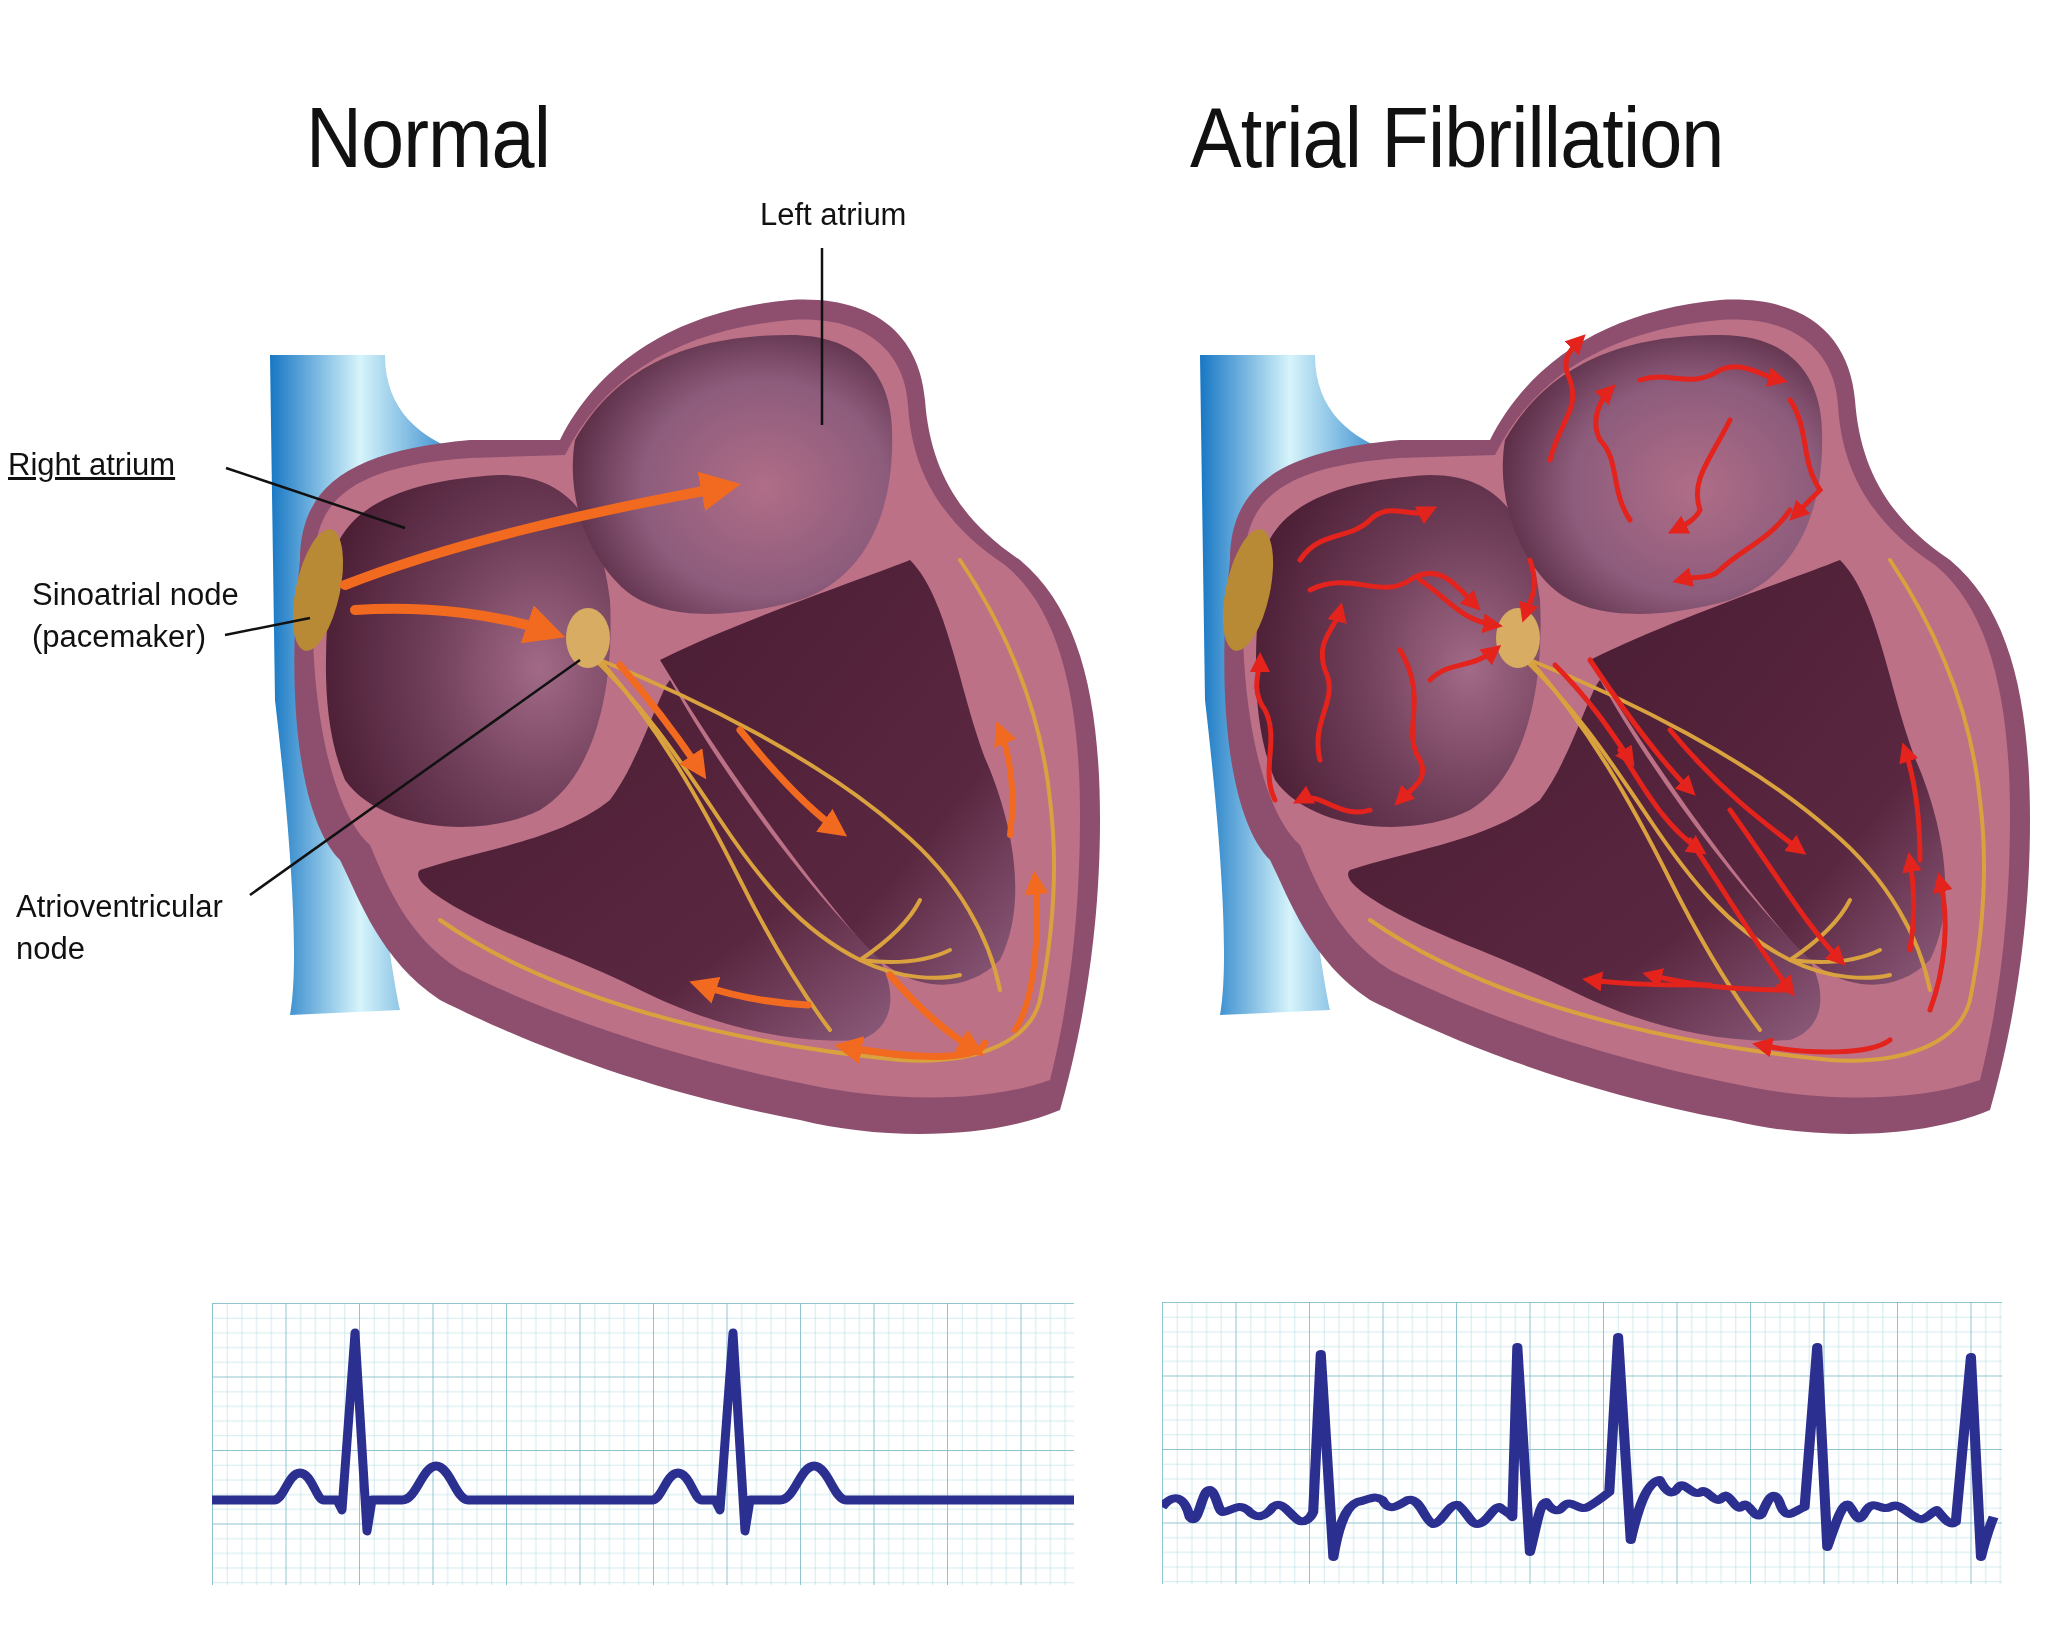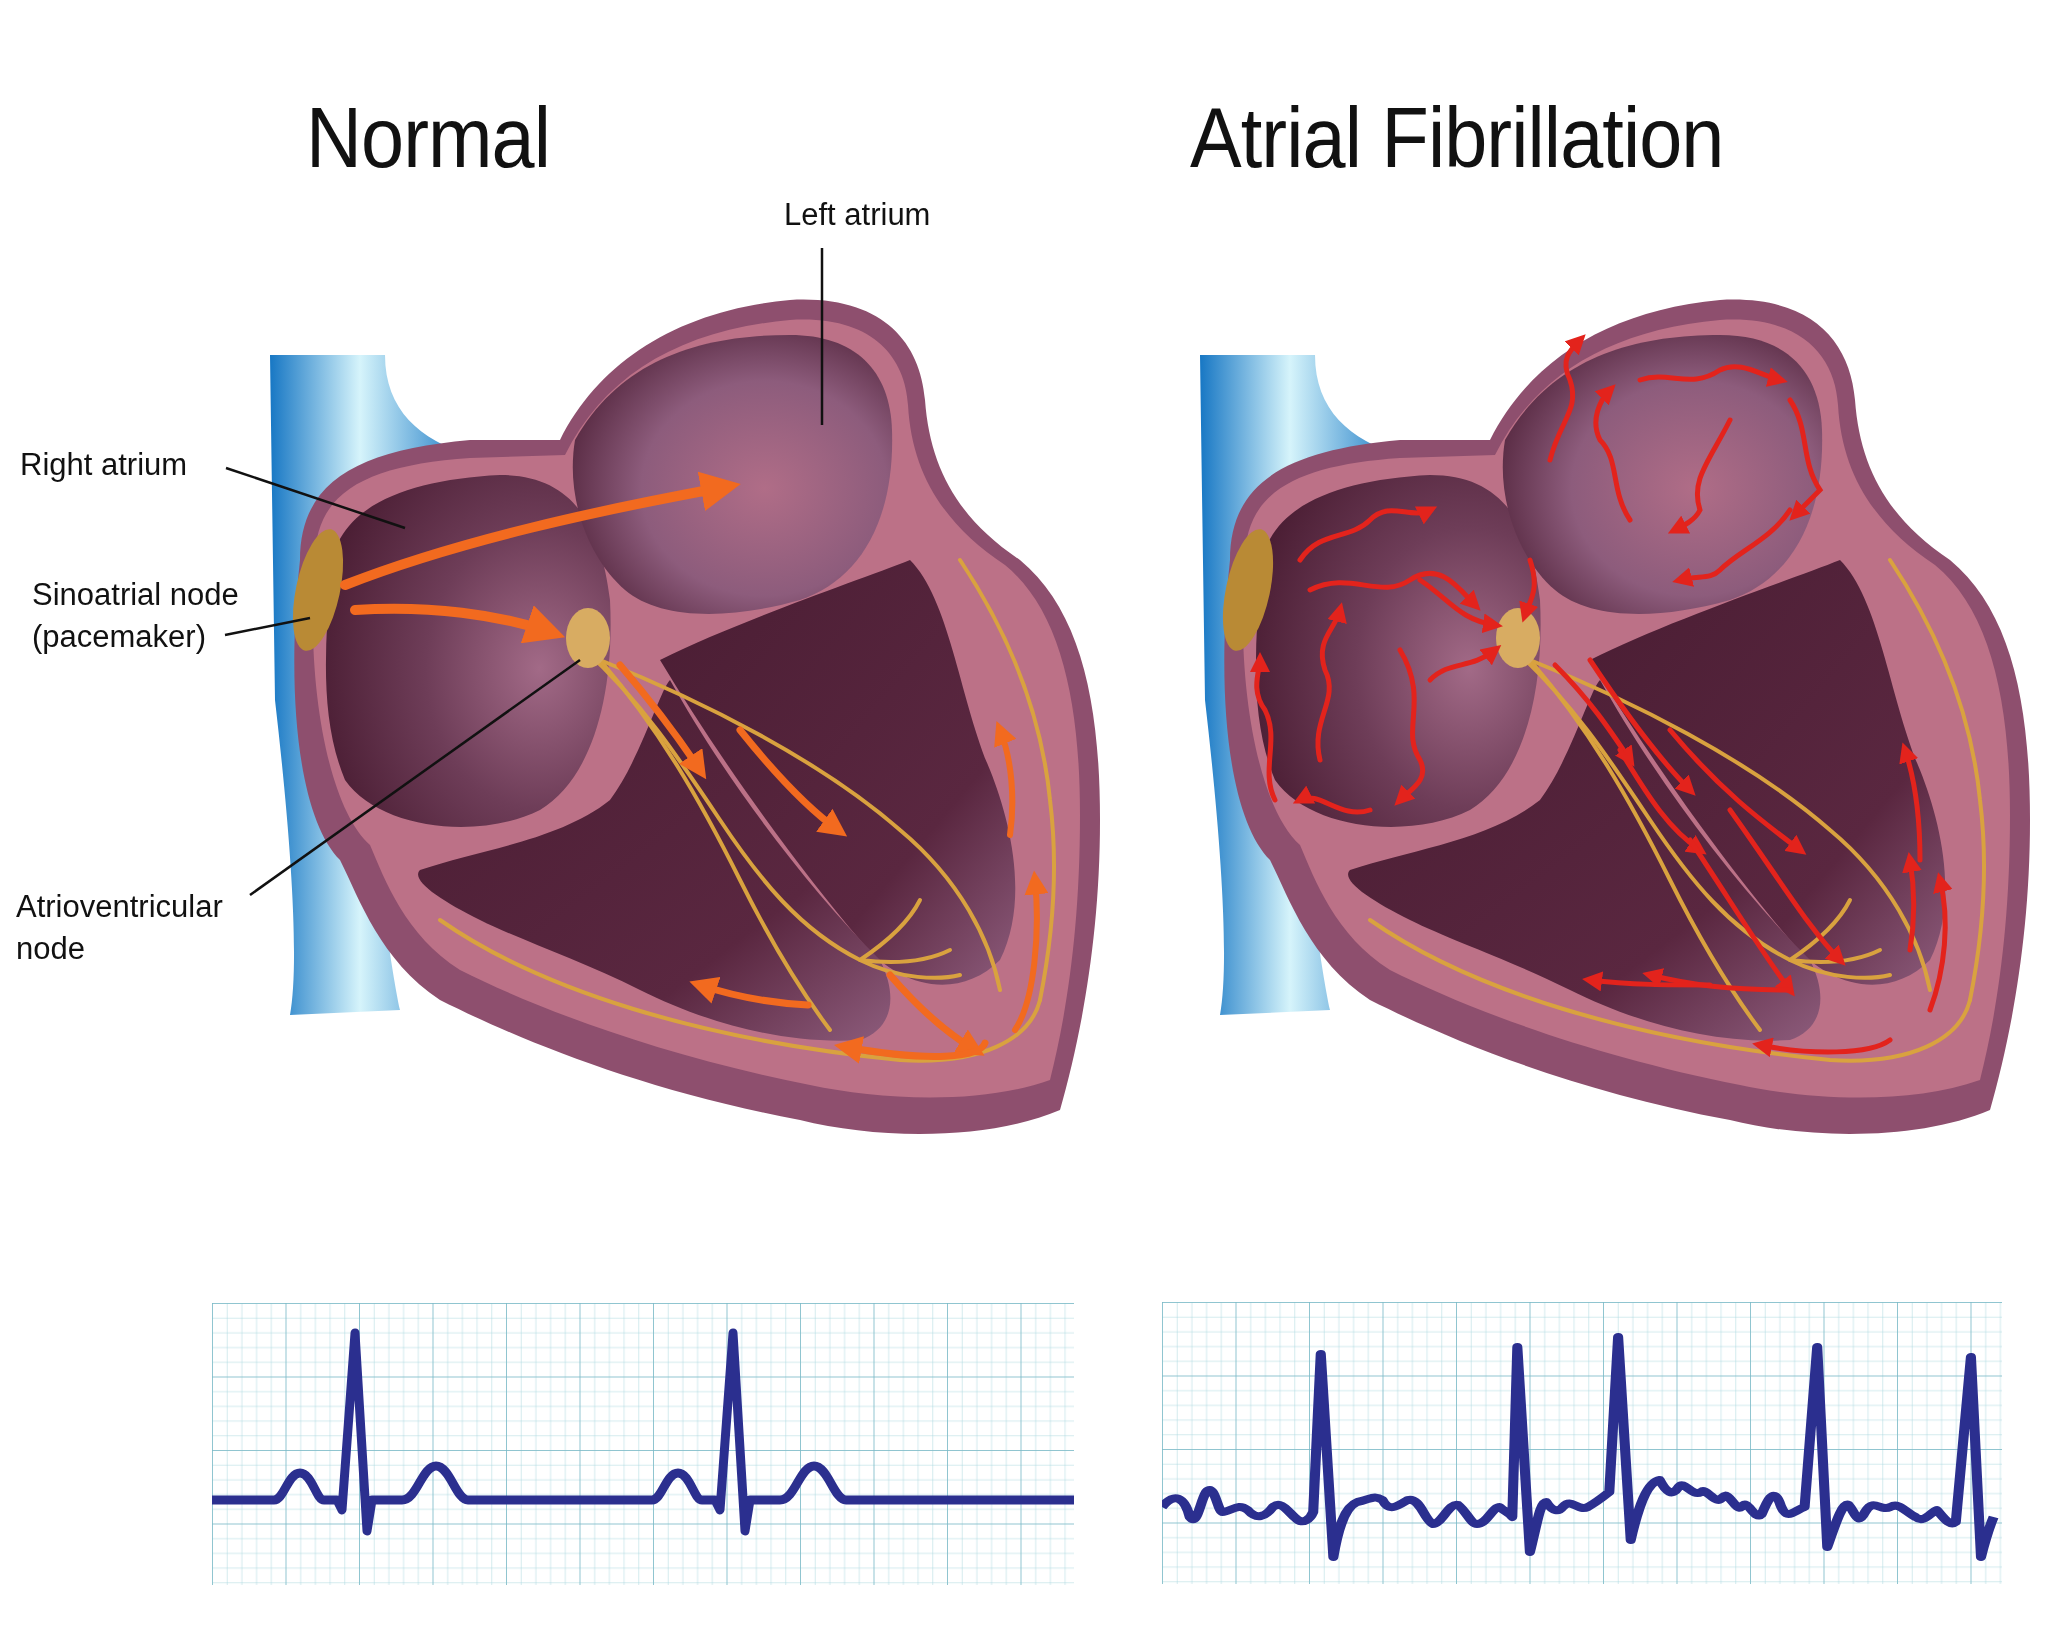--- a/index.html
+++ b/index.html
@@ -11,22 +11,22 @@
            font-family: "Liberation Sans", "DejaVu Sans", sans-serif; white-space: nowrap; }
   svg { position: absolute; left: 0; top: 0; }
   .ecg { position: absolute; }
 </style>
 </head>
 <body>
 
 <div class="title" style="left:306px; top:88px;">Normal</div>
 <div class="title" style="left:1190px; top:88px;">Atrial Fibrillation</div>
 
-<div class="label" style="left:760px; top:194px;margin-left:24px;">Left atrium</div>
-<div class="label" style="left:20px; top:444px;">Right atrium</div>
+<div class="label" style="left:760px; top:194px;">Left atrium</div>
+<div class="label" style="left:8px; top:444px;text-decoration:underline;">Right atrium</div>
 <div class="label" style="left:12px; top:574px;margin-left:20px;">
   <div>Sinoatrial node</div>
   <div>(pacemaker)</div>
 </div>
 <div class="label" style="left:16px; top:886px;">
   <div>Atrioventricular</div>
   <div>node</div>
 </div>
 
 <svg width="2048" height="1642" viewBox="0 0 2048 1642">

